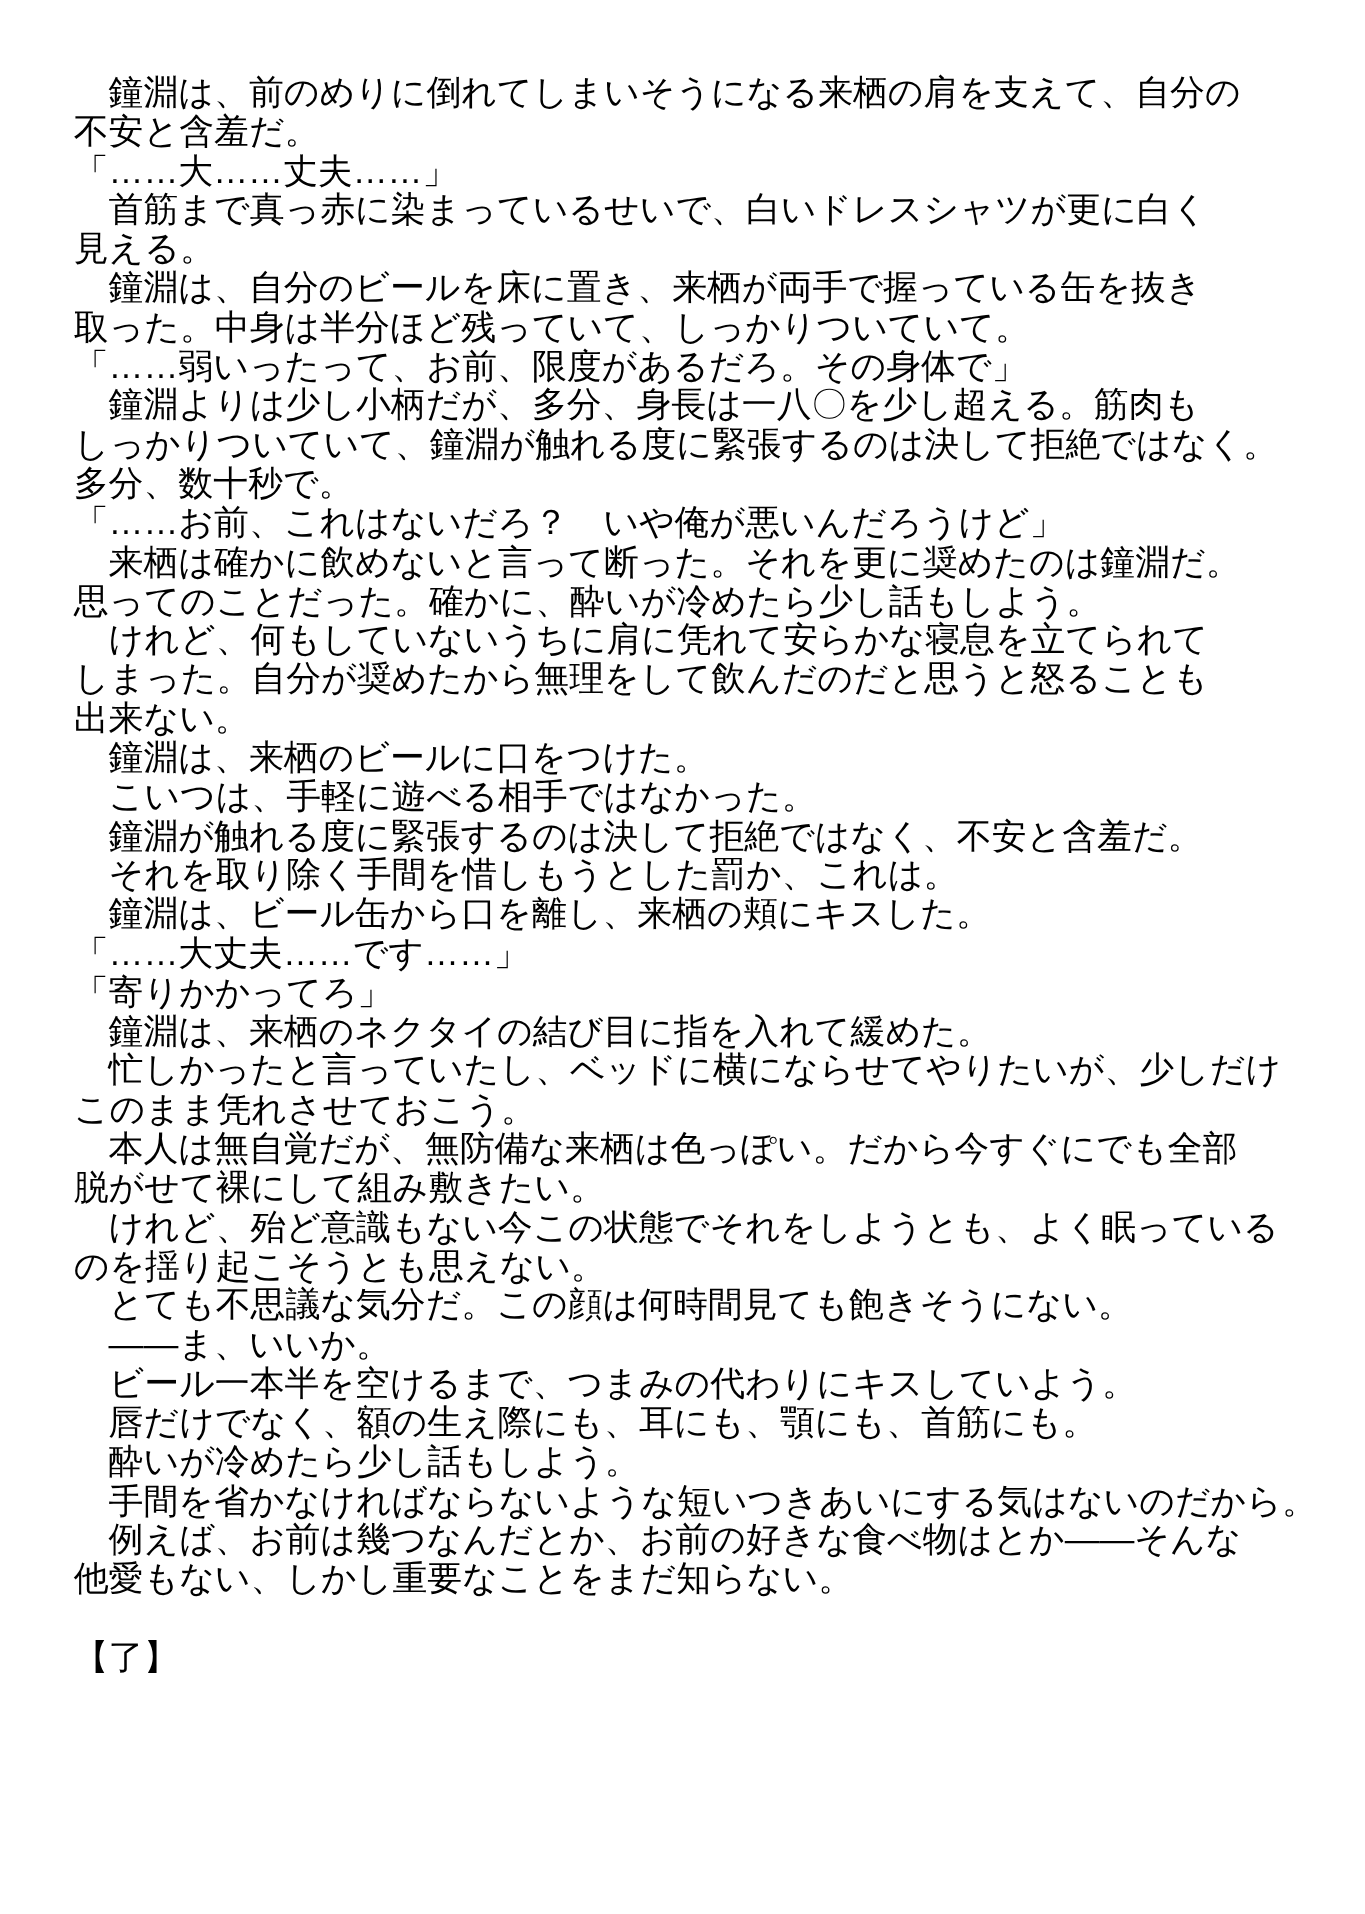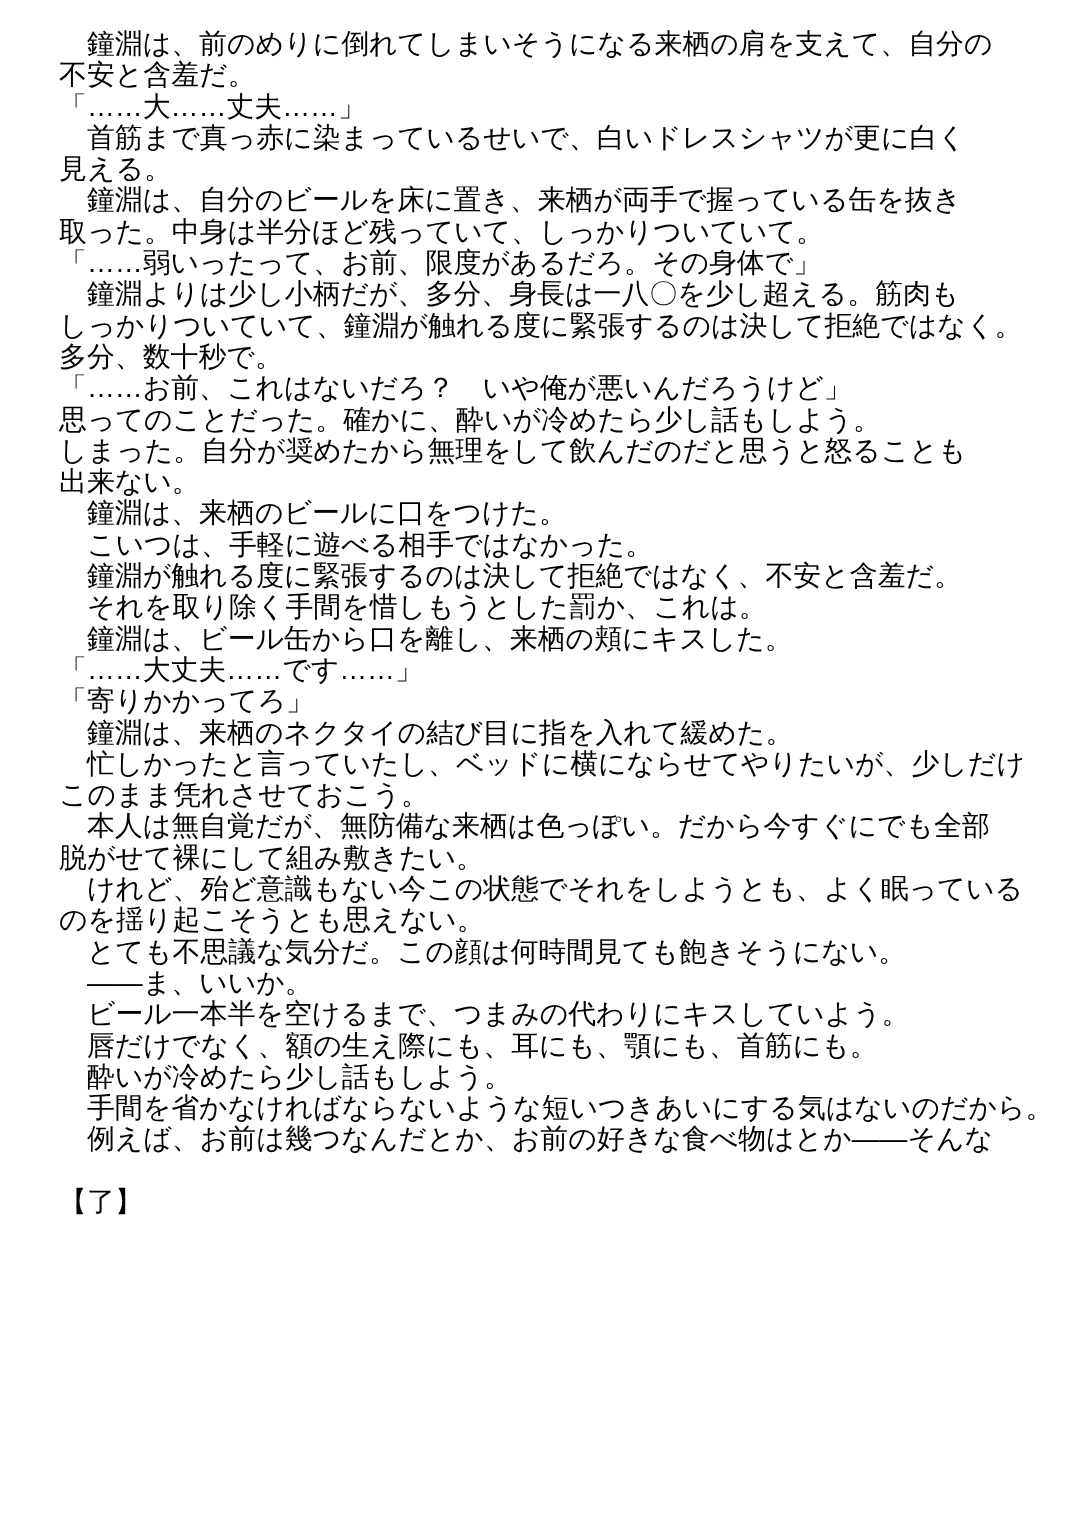--- a/index.html
+++ b/index.html
@@ -10,21 +10,21 @@
   }
   body {
     width: 1092px;
     height: 1531px;
     overflow: hidden;
   }
   .page {
     box-sizing: border-box;
     width: 1056px;
     height: 1531px;
-    padding: 28px 18px 0 59px;
+    padding: 58px 18px 0 59px;
     background: #ffffff;
     color: #000000;
     font-family: "Liberation Sans", sans-serif;
     font-size: 27.9px;
     line-height: 31.3px;
     font-weight: 400;
   }
   .line {
     white-space: pre;
     min-height: 31.3px;
@@ -44,21 +44,23 @@
       <div class="line">「……大……丈夫……」</div>
       <div class="line">　首筋まで真っ赤に染まっているせいで、白いドレスシャツが更に白く</div>
       <div class="line">見える。</div>
       <div class="line">　鐘淵は、自分のビールを床に置き、来栖が両手で握っている缶を抜き</div>
       <div class="line">取った。中身は半分ほど残っていて、しっかりついていて。</div>
       <div class="line">「……弱いったって、お前、限度があるだろ。その身体で」</div>
       <div class="line">　鐘淵よりは少し小柄だが、多分、身長は一八〇を少し超える。筋肉も</div>
       <div class="line">しっかりついていて、鐘淵が触れる度に緊張するのは決して拒絶ではなく。</div>
       <div class="line">多分、数十秒で。</div>
       <div class="line">「……お前、これはないだろ？　いや俺が悪いんだろうけど」</div>
+      <div class="line">　来栖は確かに飲めないと言って断った。それを更に奨めたのは鐘淵だ。</div>
       <div class="line">思ってのことだった。確かに、酔いが冷めたら少し話もしよう。</div>
+      <div class="line">　けれど、何もしていないうちに肩に凭れて安らかな寝息を立てられて</div>
       <div class="line">しまった。自分が奨めたから無理をして飲んだのだと思うと怒ることも</div>
       <div class="line">出来ない。</div>
       <div class="line">　鐘淵は、来栖のビールに口をつけた。</div>
       <div class="line">　こいつは、手軽に遊べる相手ではなかった。</div>
       <div class="line">　鐘淵が触れる度に緊張するのは決して拒絶ではなく、不安と含羞だ。</div>
       <div class="line">　それを取り除く手間を惜しもうとした罰か、これは。</div>
       <div class="line">　鐘淵は、ビール缶から口を離し、来栖の頬にキスした。</div>
       <div class="line">「……大丈夫……です……」</div>
       <div class="line">「寄りかかってろ」</div>
       <div class="line">　鐘淵は、来栖のネクタイの結び目に指を入れて緩めた。</div>
@@ -68,15 +70,16 @@
       <div class="line">脱がせて裸にして組み敷きたい。</div>
       <div class="line">　けれど、殆ど意識もない今この状態でそれをしようとも、よく眠っている</div>
       <div class="line">のを揺り起こそうとも思えない。</div>
       <div class="line">　とても不思議な気分だ。この顔は何時間見ても飽きそうにない。</div>
       <div class="line">　——ま、いいか。</div>
       <div class="line">　ビール一本半を空けるまで、つまみの代わりにキスしていよう。</div>
       <div class="line">　唇だけでなく、額の生え際にも、耳にも、顎にも、首筋にも。</div>
       <div class="line">　酔いが冷めたら少し話もしよう。</div>
       <div class="line">　手間を省かなければならないような短いつきあいにする気はないのだから。</div>
       <div class="line">　例えば、お前は幾つなんだとか、お前の好きな食べ物はとか——そんな</div>
+      <div class="line">他愛もない、しかし重要なことをまだ知らない。</div>
     </div>
   <div class="line end-mark">【了】</div>
 </div>
 
 </body></html>

